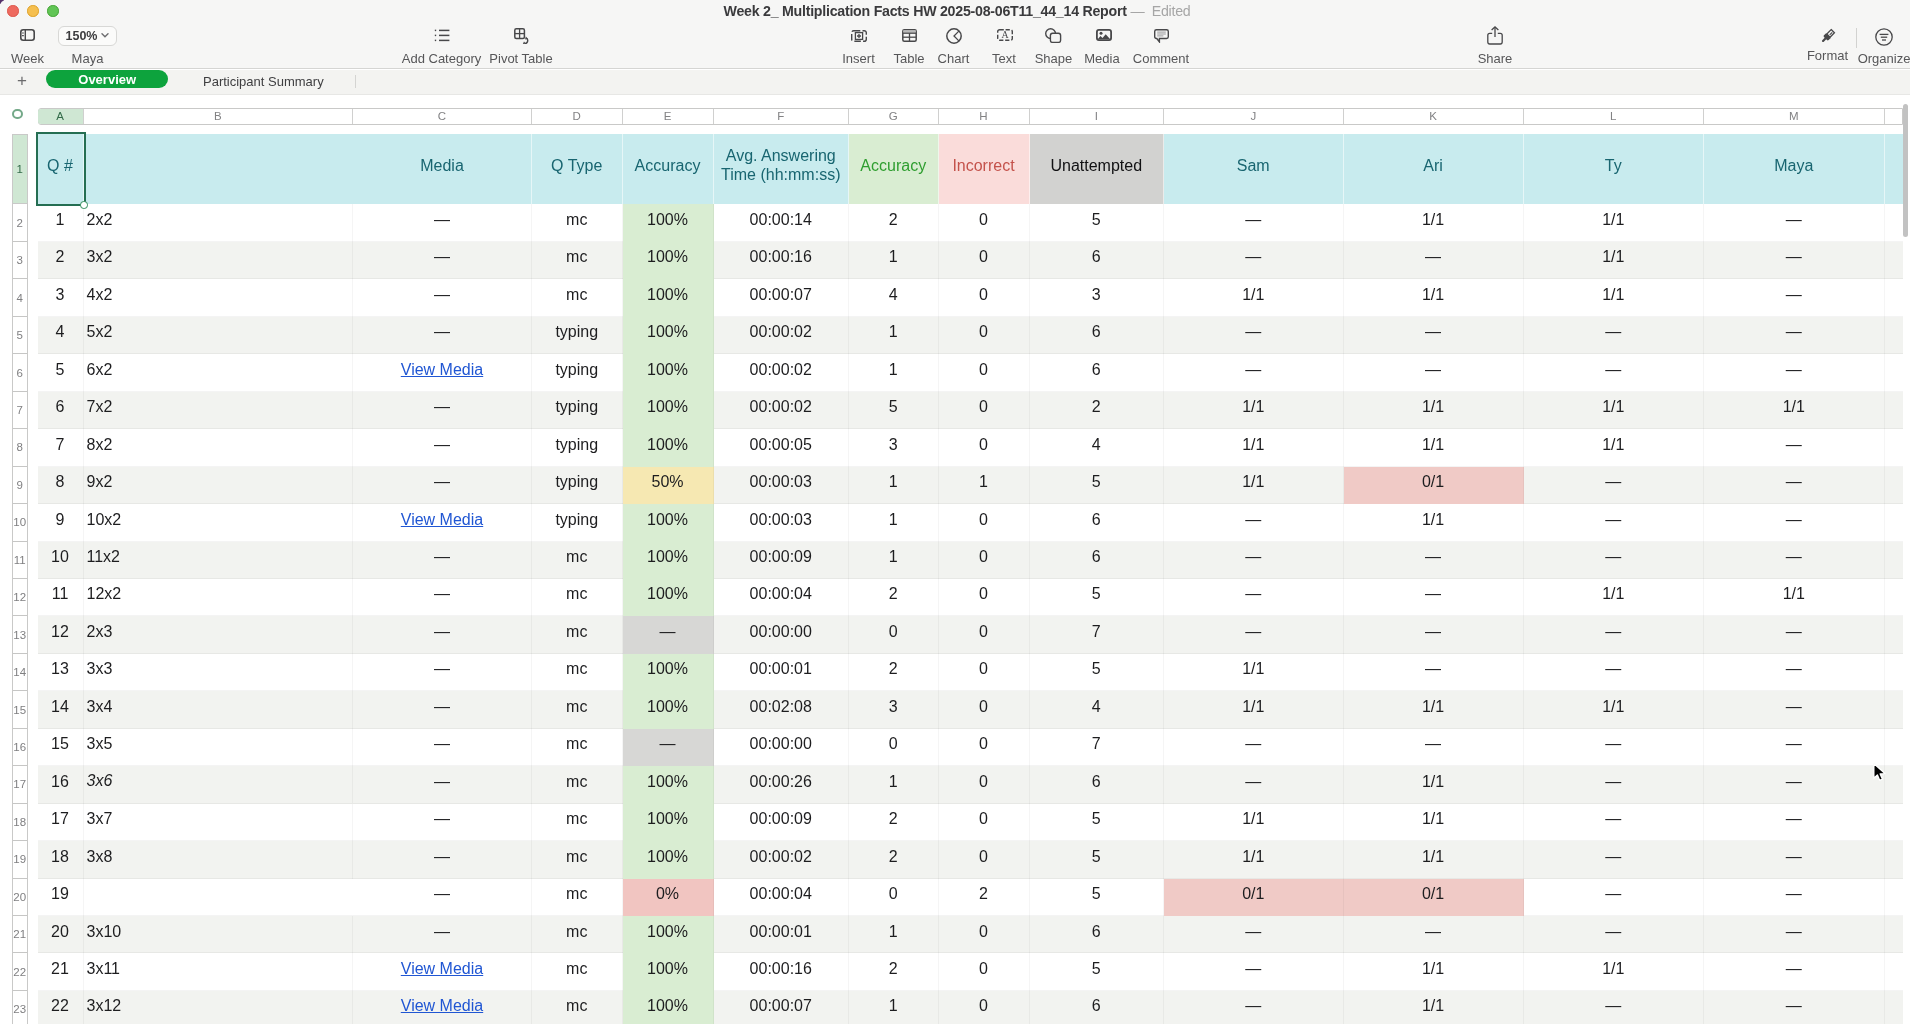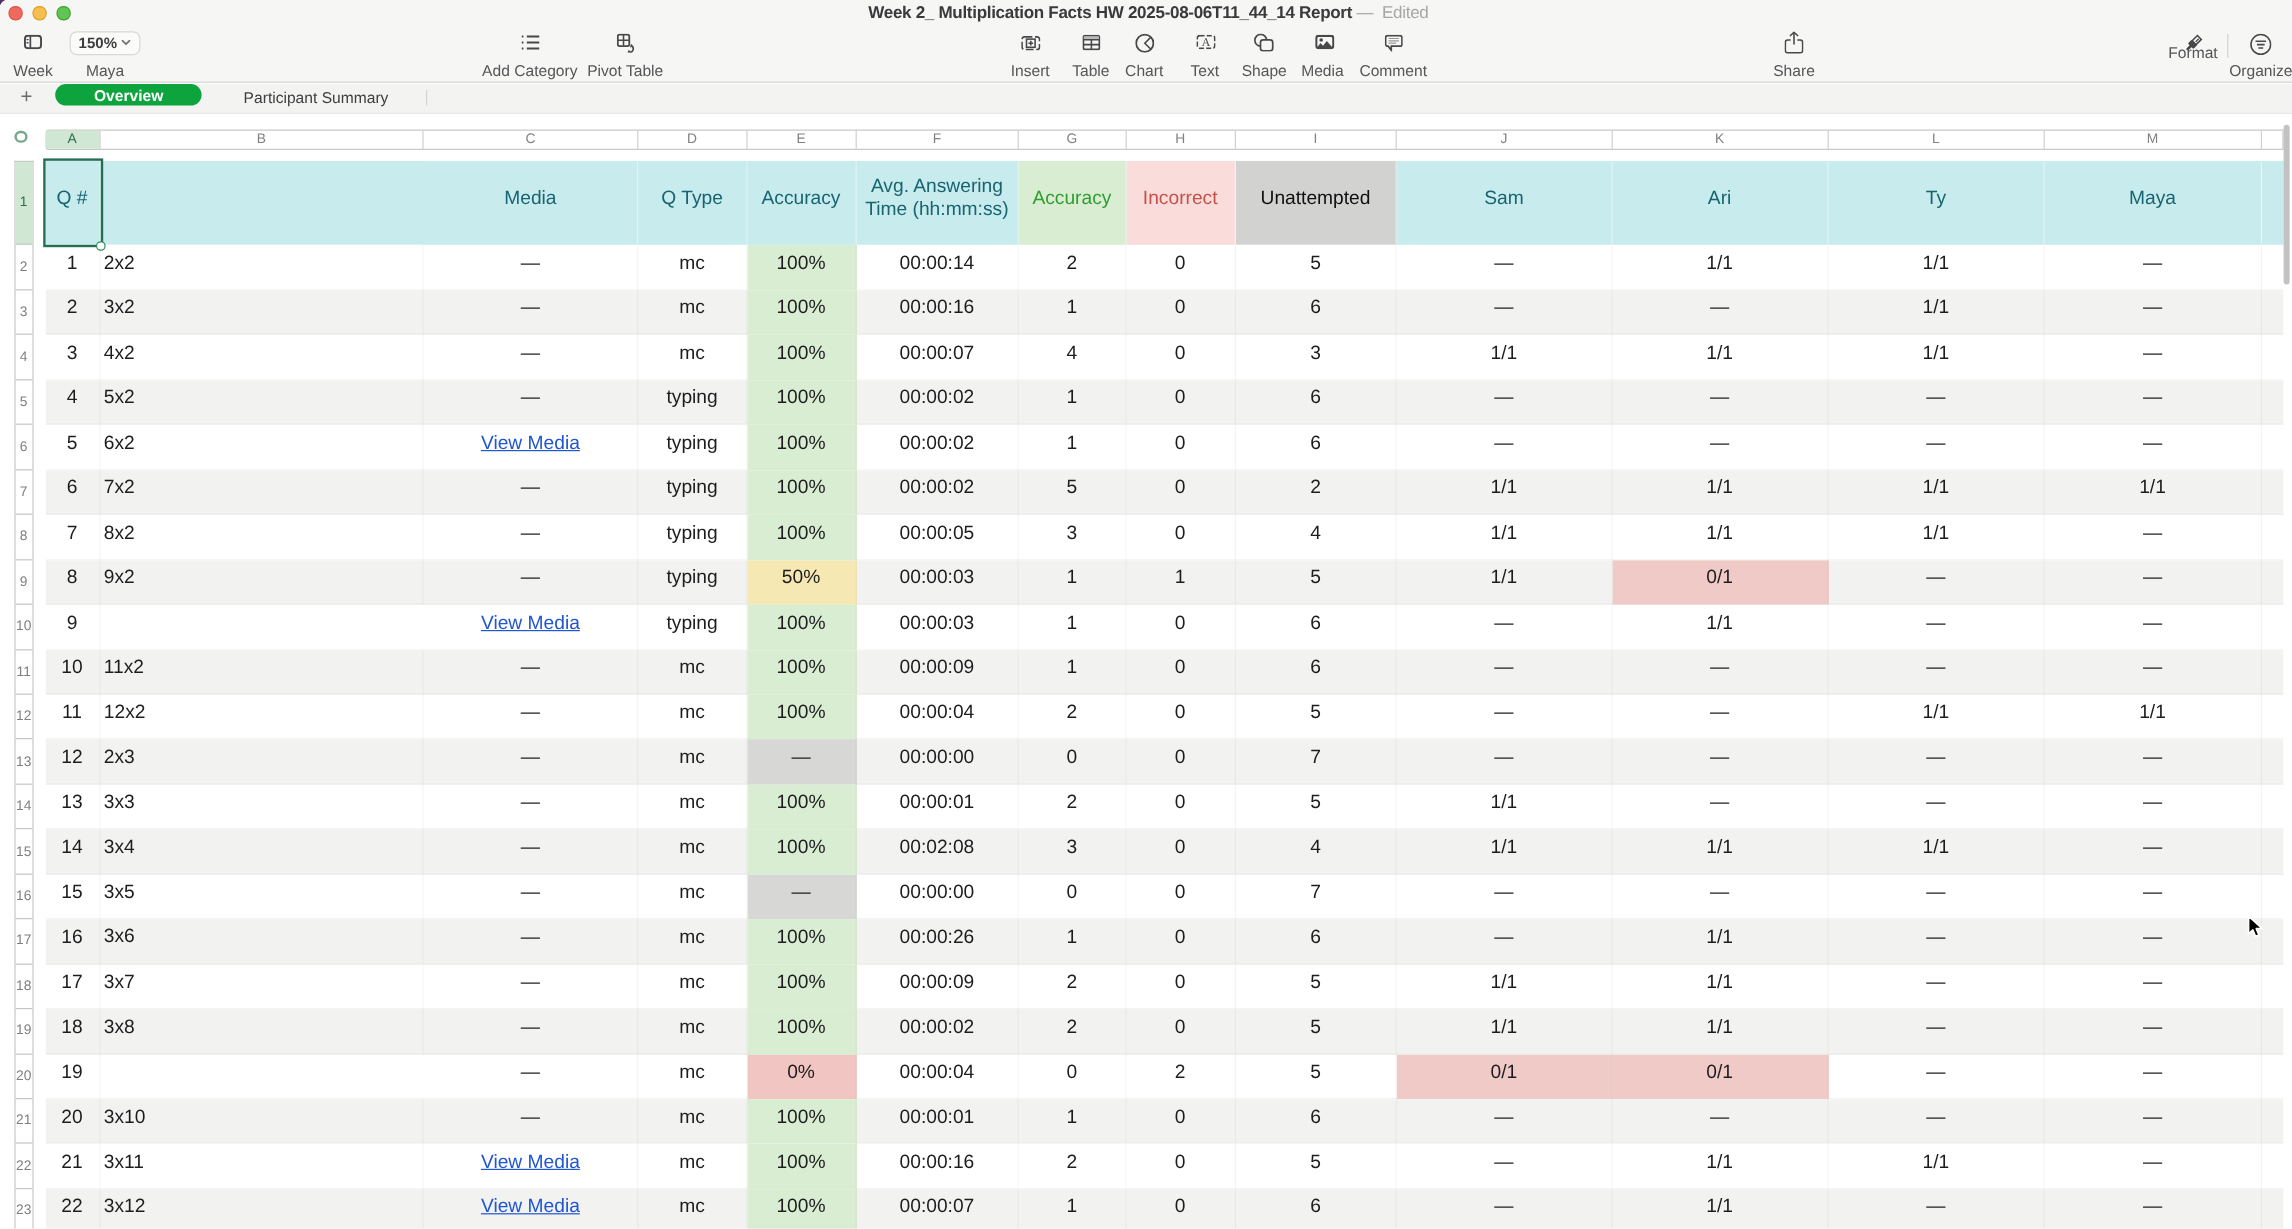--- a/index.html
+++ b/index.html
@@ -104,21 +104,21 @@
 </g>
   </svg>
 <div class="lbl" style="left:1495px;top:50.5px;">Share</div>
 <svg class="abs" style="left:1818px;top:27px;" width="19" height="19" viewBox="0 0 19 19">
 <g transform="rotate(45 9.5 9.5)">
 <path d="M7.2 2 h4.6 v6.2 h-4.6 z" fill="none" stroke="#48484a" stroke-width="1.3"></path>
 <path d="M6.2 8.2 h6.6 v3 a1.2 1.2 0 0 1 -1.2 1.2 h-1 v3.4 a1.1 1.1 0 0 1 -2.2 0 v-3.4 h-1 a1.2 1.2 0 0 1 -1.2 -1.2 z" fill="#48484a"></path>
 <line x1="9.9" y1="3.2" x2="9.9" y2="6.8" stroke="#48484a" stroke-width="1.1"></line>
 </g>
   </svg>
-<div class="lbl" style="left:1827.5px;top:36px;">Format</div>
+<div class="lbl" style="left:1827.5px;top:48px;">Format</div>
 <div class="abs" style="left:1855.5px;top:28px;width:1px;height:20px;background:#d2d2d0;"></div>
 <svg class="abs" style="left:1875px;top:28px;" width="18" height="18" viewBox="0 0 18 18">
 <circle cx="9" cy="9" r="8.2" fill="none" stroke="#48484a" stroke-width="1.3"></circle>
 <line x1="4.6" y1="6.4" x2="13.4" y2="6.4" stroke="#48484a" stroke-width="1.3"></line>
 <line x1="5.8" y1="9.2" x2="12.2" y2="9.2" stroke="#48484a" stroke-width="1.3"></line>
 <line x1="7" y1="12" x2="11" y2="12" stroke="#48484a" stroke-width="1.3"></line>
 </svg>
 <div class="lbl" style="left:1884px;top:50.5px;">Organize</div>
 <div class="abs" style="left:0;top:69.5px;width:1910px;height:25px;background:#f3f3f1;border-bottom:1px solid #e7e7e5;"></div>
 <div class="abs" style="left:14px;top:71px;width:16px;height:20px;color:#6b6b6d;font-size:17px;font-weight:400;display:flex;align-items:center;justify-content:center;">+</div>
@@ -288,20 +288,21 @@
 <div class="c" style="left:676.0px;width:135.5px;top:333.05000000000007px;height:37.45px;border-right:1px solid rgba(0,0,0,0.04);">00:00:03</div>
 <div class="c" style="left:811.5px;width:89.5px;top:333.05000000000007px;height:37.45px;border-right:1px solid rgba(0,0,0,0.04);">1</div>
 <div class="c" style="left:901.0px;width:91.0px;top:333.05000000000007px;height:37.45px;border-right:1px solid rgba(0,0,0,0.04);">1</div>
 <div class="c" style="left:992.0px;width:134.5px;top:333.05000000000007px;height:37.45px;border-right:1px solid rgba(0,0,0,0.04);">5</div>
 <div class="c" style="left:1126.5px;width:179.5px;top:333.05000000000007px;height:37.45px;border-right:1px solid rgba(0,0,0,0.04);">1/1</div>
 <div class="c" style="left:1306.0px;width:180.0px;top:333.05000000000007px;height:37.45px;background:#f0cac6;border-right:1px solid rgba(0,0,0,0.04);">0/1</div>
 <div class="c" style="left:1486.0px;width:180.5px;top:333.05000000000007px;height:37.45px;border-right:1px solid rgba(0,0,0,0.04);">—</div>
 <div class="c" style="left:1666.5px;width:180.5px;top:333.05000000000007px;height:37.45px;border-right:1px solid rgba(0,0,0,0.04);">—</div>
 <div class="abs" style="left:0;top:370.5px;width:1865.0px;height:37.45px;background:#ffffff;border-bottom:1px solid rgba(0,0,0,0.045);"></div>
 <div class="c" style="left:0.0px;width:46.0px;top:370.5px;height:37.45px;border-right:1px solid rgba(0,0,0,0.04);">9</div>
+<div class="c left" style="left:46.0px;width:269.5px;top:370.5px;height:37.45px;text-align:left;padding-left:3px;border-right:1px solid rgba(0,0,0,0.04);">10x2</div>
 <div class="c" style="left:315.5px;width:179.0px;top:370.5px;height:37.45px;border-right:1px solid rgba(0,0,0,0.04);">
       <span style="color:#2056d3;text-decoration:underline;">View Media</span>
     </div>
 <div class="c" style="left:494.5px;width:90.5px;top:370.5px;height:37.45px;border-right:1px solid rgba(0,0,0,0.04);">typing</div>
 <div class="c" style="left:585.0px;width:91.0px;top:370.5px;height:37.45px;background:#d9edd2;border-right:1px solid rgba(0,0,0,0.04);">100%</div>
 <div class="c" style="left:676.0px;width:135.5px;top:370.5px;height:37.45px;border-right:1px solid rgba(0,0,0,0.04);">00:00:03</div>
 <div class="c" style="left:811.5px;width:89.5px;top:370.5px;height:37.45px;border-right:1px solid rgba(0,0,0,0.04);">1</div>
 <div class="c" style="left:901.0px;width:91.0px;top:370.5px;height:37.45px;border-right:1px solid rgba(0,0,0,0.04);">0</div>
 <div class="c" style="left:992.0px;width:134.5px;top:370.5px;height:37.45px;border-right:1px solid rgba(0,0,0,0.04);">6</div>
 <div class="c" style="left:1126.5px;width:179.5px;top:370.5px;height:37.45px;border-right:1px solid rgba(0,0,0,0.04);">—</div>
@@ -387,21 +388,21 @@
 <div class="c" style="left:676.0px;width:135.5px;top:595.2px;height:37.45px;border-right:1px solid rgba(0,0,0,0.04);">00:00:00</div>
 <div class="c" style="left:811.5px;width:89.5px;top:595.2px;height:37.45px;border-right:1px solid rgba(0,0,0,0.04);">0</div>
 <div class="c" style="left:901.0px;width:91.0px;top:595.2px;height:37.45px;border-right:1px solid rgba(0,0,0,0.04);">0</div>
 <div class="c" style="left:992.0px;width:134.5px;top:595.2px;height:37.45px;border-right:1px solid rgba(0,0,0,0.04);">7</div>
 <div class="c" style="left:1126.5px;width:179.5px;top:595.2px;height:37.45px;border-right:1px solid rgba(0,0,0,0.04);">—</div>
 <div class="c" style="left:1306.0px;width:180.0px;top:595.2px;height:37.45px;border-right:1px solid rgba(0,0,0,0.04);">—</div>
 <div class="c" style="left:1486.0px;width:180.5px;top:595.2px;height:37.45px;border-right:1px solid rgba(0,0,0,0.04);">—</div>
 <div class="c" style="left:1666.5px;width:180.5px;top:595.2px;height:37.45px;border-right:1px solid rgba(0,0,0,0.04);">—</div>
 <div class="abs" style="left:0;top:632.65px;width:1865.0px;height:37.45px;background:#f2f3f0;border-bottom:1px solid rgba(0,0,0,0.045);"></div>
 <div class="c" style="left:0.0px;width:46.0px;top:632.65px;height:37.45px;border-right:1px solid rgba(0,0,0,0.04);">16</div>
-<div class="c left" style="left:46.0px;width:269.5px;top:632.65px;height:37px;text-align:left;padding-left:3px;border-right:1px solid rgba(0,0,0,0.04);">3x6</div>
+<div class="c left" style="left:46.0px;width:269.5px;top:632.65px;height:37px;text-align:left;padding-left:3px;border-right:1px solid rgba(0,0,0,0.04);font-style:italic;">3x6</div>
 <div class="c" style="left:315.5px;width:179.0px;top:632.65px;height:37.45px;border-right:1px solid rgba(0,0,0,0.04);">—</div>
 <div class="c" style="left:494.5px;width:90.5px;top:632.65px;height:37.45px;border-right:1px solid rgba(0,0,0,0.04);">mc</div>
 <div class="c" style="left:585.0px;width:91.0px;top:632.65px;height:37.45px;background:#d9edd2;border-right:1px solid rgba(0,0,0,0.04);">100%</div>
 <div class="c" style="left:676.0px;width:135.5px;top:632.65px;height:37.45px;border-right:1px solid rgba(0,0,0,0.04);">00:00:26</div>
 <div class="c" style="left:811.5px;width:89.5px;top:632.65px;height:37.45px;border-right:1px solid rgba(0,0,0,0.04);">1</div>
 <div class="c" style="left:901.0px;width:91.0px;top:632.65px;height:37.45px;border-right:1px solid rgba(0,0,0,0.04);">0</div>
 <div class="c" style="left:992.0px;width:134.5px;top:632.65px;height:37.45px;border-right:1px solid rgba(0,0,0,0.04);">6</div>
 <div class="c" style="left:1126.5px;width:179.5px;top:632.65px;height:37.45px;border-right:1px solid rgba(0,0,0,0.04);">—</div>
 <div class="c" style="left:1306.0px;width:180.0px;top:632.65px;height:37.45px;border-right:1px solid rgba(0,0,0,0.04);">1/1</div>
 <div class="c" style="left:1486.0px;width:180.5px;top:632.65px;height:37.45px;border-right:1px solid rgba(0,0,0,0.04);">—</div>

